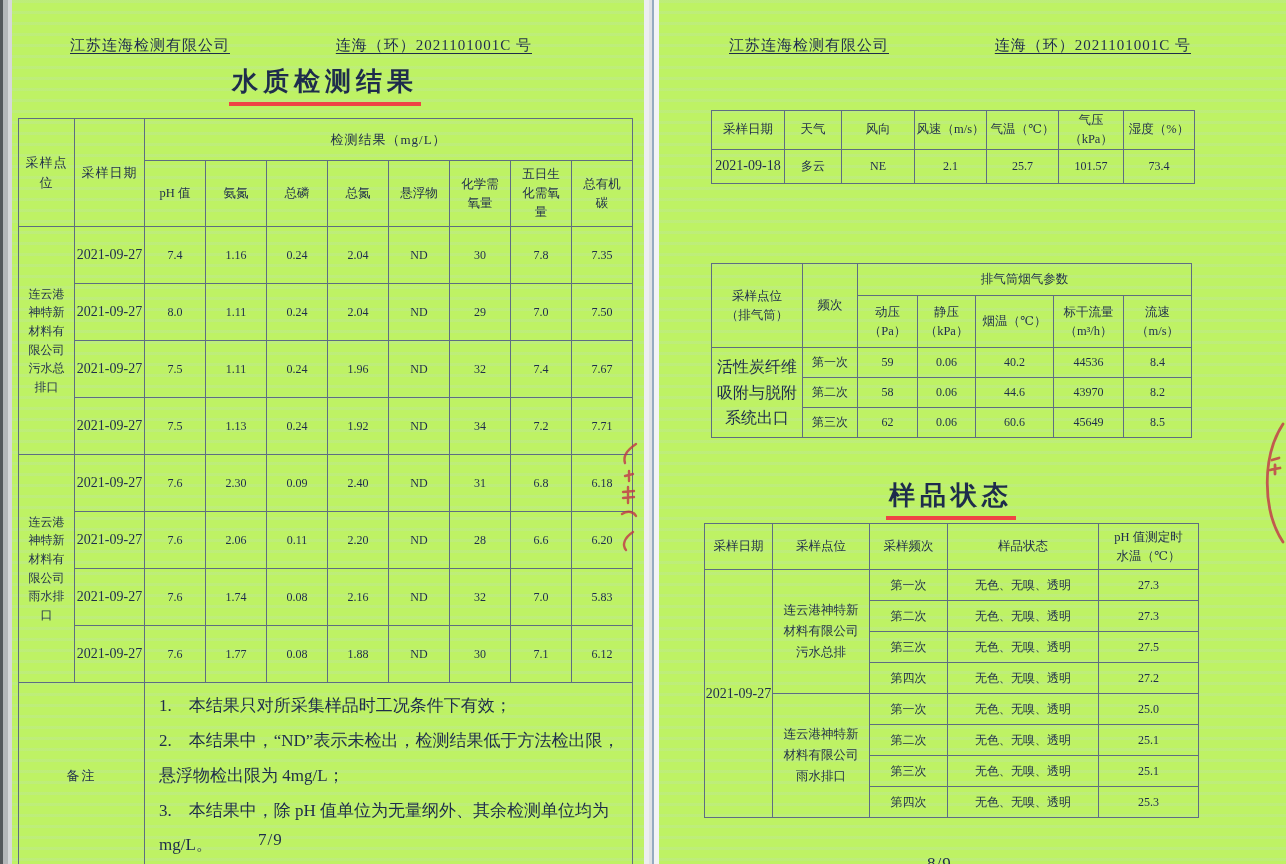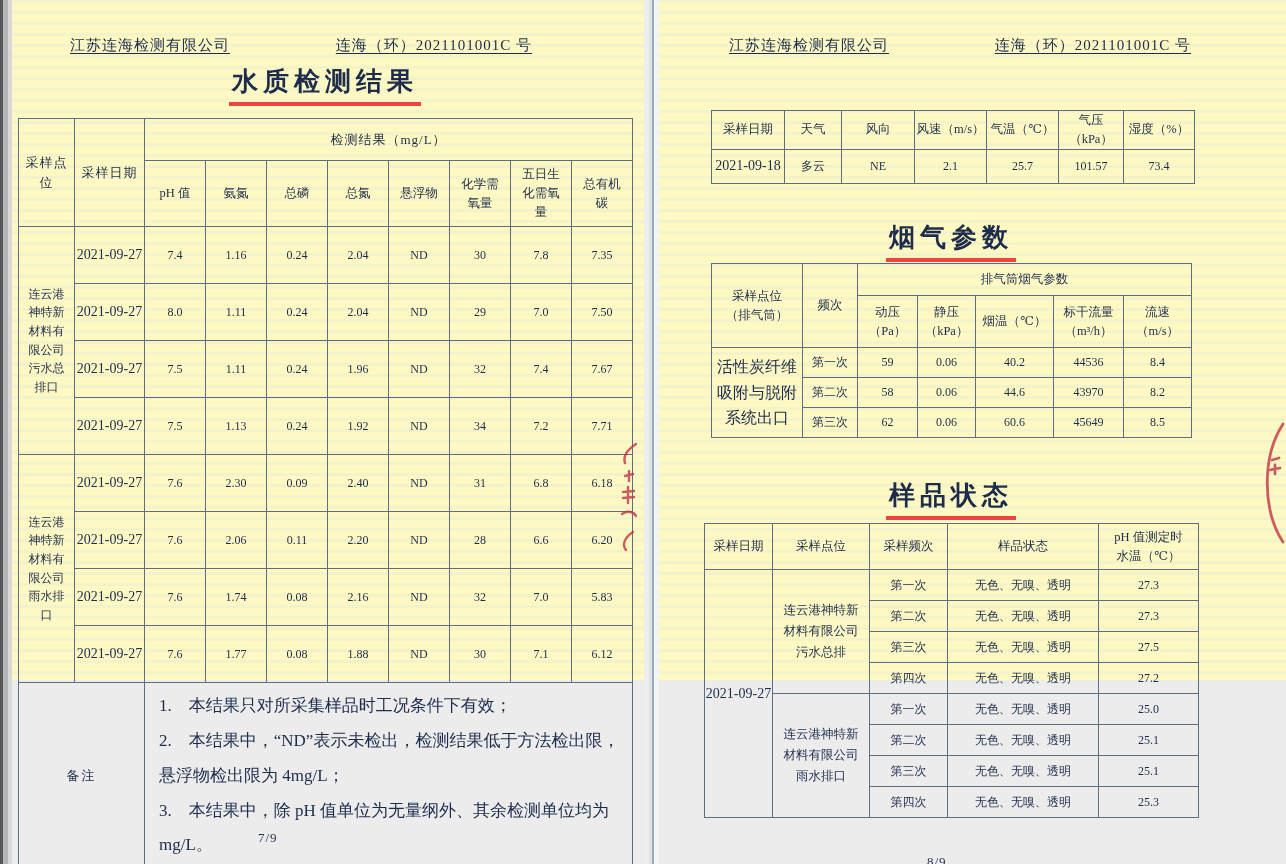--- a/index.html
+++ b/index.html
@@ -4,21 +4,21 @@
 <style>
   html,body{margin:0;padding:0;}
   body{
     width:1286px;height:864px;position:relative;overflow:hidden;
     background:#ececec;
     font-family:"Liberation Serif","DejaVu Serif",serif;
     color:#1e2c4c;
   }
   .edge-strip{position:absolute;left:0;top:0;width:12px;height:864px;
     background:linear-gradient(90deg,#54585b 0 3px,#b4b7b9 3px 8px,#d7d9da 8px 12px);}
-  .page{position:absolute;top:0;height:680px;background:#fef9c3;}
+  .page{position:absolute;top:0;height:864px;background:#bef264;}
   .page::before{content:"";position:absolute;inset:0;pointer-events:none;
     background:repeating-linear-gradient(180deg,rgba(186,214,234,.16) 0 3px,rgba(255,255,255,0) 3px 11px);}
   .page-left{left:12px;width:632px;}
   .page-right{left:659px;width:627px;}
   .page-gap{position:absolute;left:644px;top:0;width:15px;height:864px;
     background:linear-gradient(90deg,#eceeef 0 5px,#dfe2e4 5px 8px,#94abc0 8px 10px,#f2f4f5 10px 15px);}
   .doc-header{position:absolute;top:36px;display:flex;justify-content:space-between;
     font-size:15px;letter-spacing:1px;}
   .doc-header span{text-decoration:underline;text-underline-offset:3px;}
   .page-left .doc-header{left:58px;width:462px;}
@@ -34,21 +34,21 @@
   .wh1{height:42px;} .wh1 td{font-size:13px;letter-spacing:1px;}
   .wh2{height:66px;} .wdr{height:57px;} .wrem{height:113px;}
   .rem-label{font-size:13px;letter-spacing:2px;}
   .rem-body{text-align:left;vertical-align:middle;padding:6px 10px 6px 14px;}
   .rem-body div{font-size:17px;line-height:2.05;}
   .mh{height:32px;} .md{height:34px;}
   .fh1{height:32px;} .fh2{height:52px;} .fdr{height:30px;}
   .flue-site{font-size:16px;line-height:1.6;padding:0 2px;}
   .sh{height:46px;} .sdr{height:31px;}
   .samp-site{font-size:12.5px;line-height:1.7;padding:0 6px;}
-  .page-no{position:absolute;font-size:13px;letter-spacing:1px;}
+  .page-no{position:absolute;font-size:17px;letter-spacing:1px;}
   .stamp{position:absolute;pointer-events:none;opacity:.8;}
 </style>
 </head>
 <body>
 
 <div class="edge-strip"></div>
 
 <div class="page page-left">
   <div class="doc-header">
     <span>江苏连海检测有限公司</span>
@@ -232,23 +232,20 @@
       <td>多云</td>
       <td>NE</td>
       <td>2.1</td>
       <td>25.7</td>
       <td>101.57</td>
       <td>73.4</td>
     </tr>
   </tbody>
     </table>
 
-  <div class="sec-title" style="left:52px;top:220px;width:480px;">
-    <span>烟气参数</span>
-  </div>
 
   <table style="left:52px;top:263px;width:480px;">
     <colgroup>
       <col style="width:91px">
         <col style="width:55px">
         <col style="width:60px">
         <col style="width:58px">
       <col style="width:78px">
         <col style="width:70px">
         <col style="width:68px">

